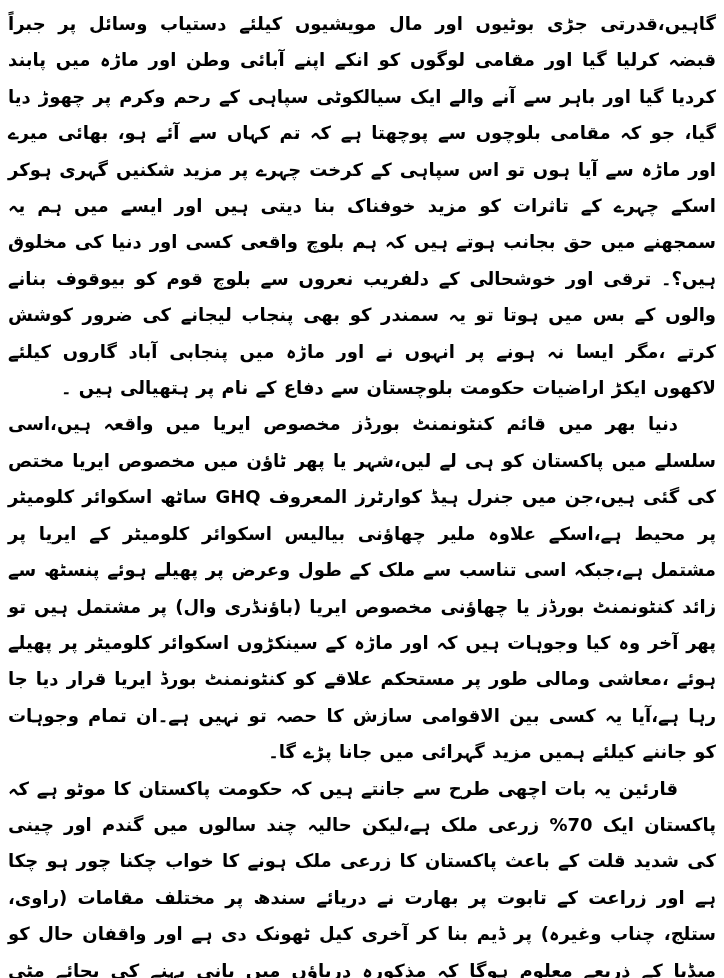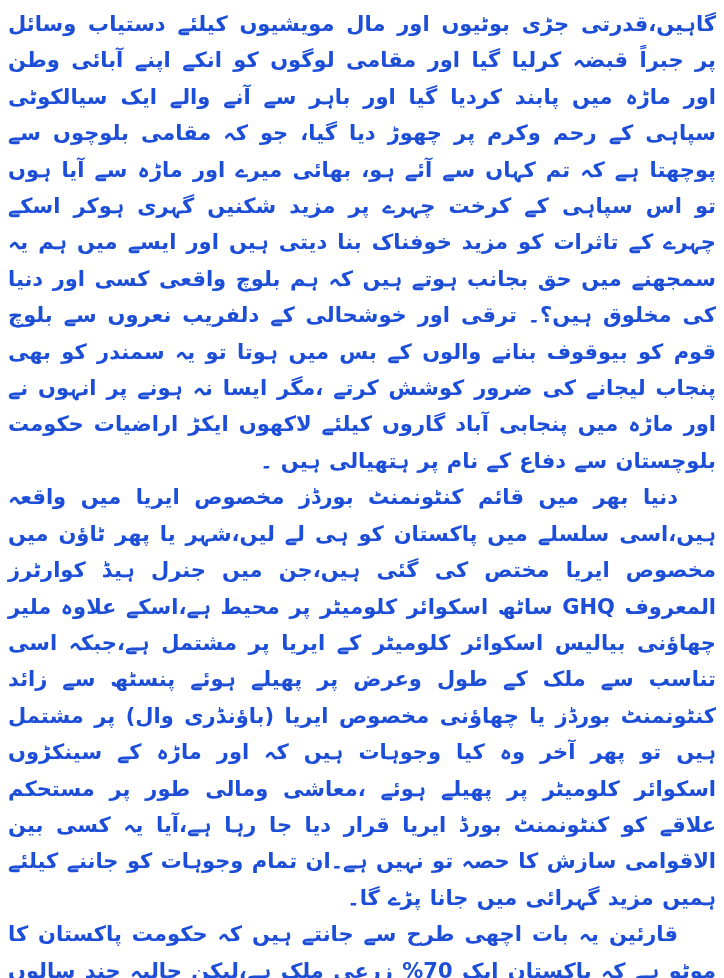--- a/index.html
+++ b/index.html
@@ -15,26 +15,26 @@
   .page {
     direction: rtl;
     width: 724px;
     height: 978px;
     background: #ffffff;
     color: #000000;
     padding: 6px 8px 0 8px;
     overflow: hidden;
   }
   .article-paragraph {
-    font-size: 21px;
+    font-size: 18px;
     font-weight: bold;
     line-height: 36.4px;
     text-align: justify;
     text-justify: inter-word;
-    color: #1d4ed8;
+    color: #000000;
     word-spacing: 1px;
   }
   .article-paragraph.indented {
     text-indent: 38px; 
   }
 </style>
 </head>
 <body>
 
 <div class="page">

